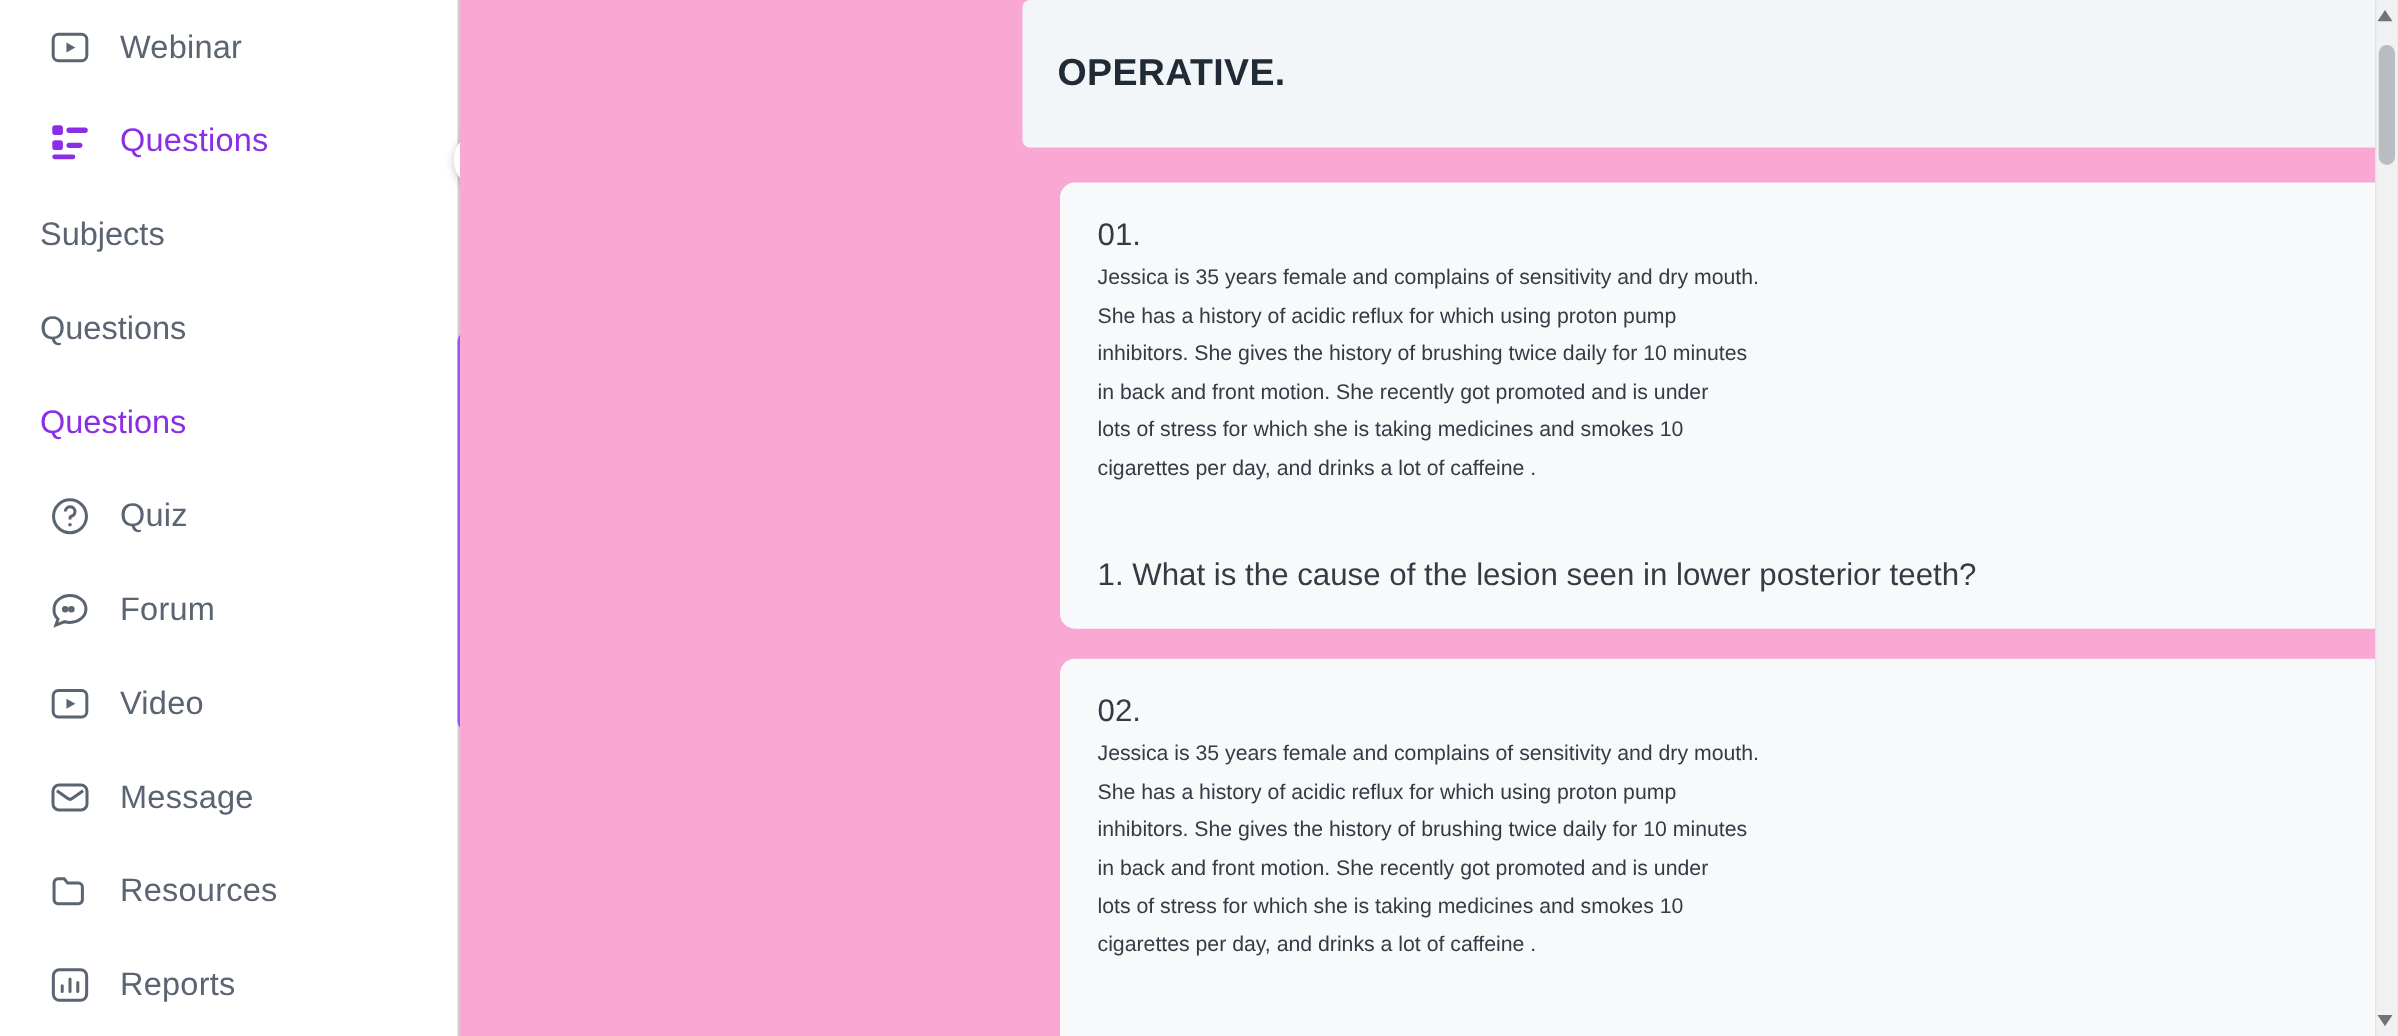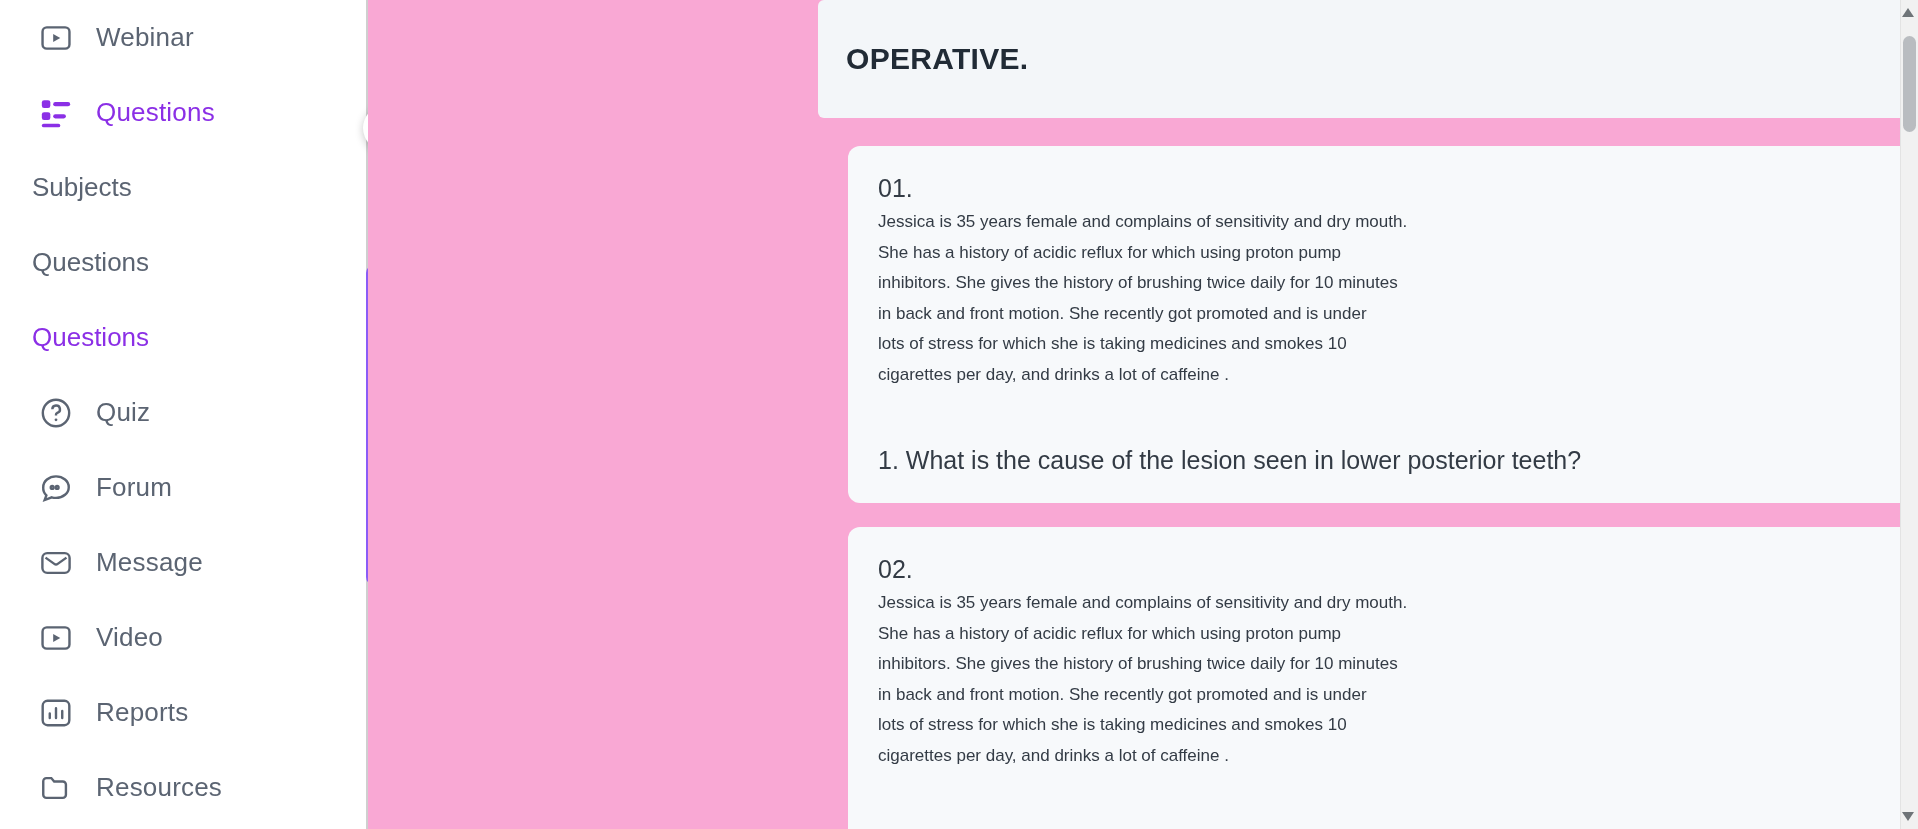--- a/index.html
+++ b/index.html
@@ -255,54 +255,54 @@
             <circle cx="9.3" cy="11.6" r="1"></circle>
             <circle cx="12.8" cy="11.6" r="1"></circle>
           </svg>
         </span>
         <span class="nav-label">Forum</span>
       </div>
 
       <div class="nav-item">
         <span class="nav-icon">
           <svg width="34" height="34" viewBox="0 0 24 24" fill="none" stroke="currentColor" stroke-width="1.7">
+            <rect x="2.5" y="4.5" width="19" height="15" rx="3"></rect>
+            <path d="M10 9.2l5 2.8-5 2.8z" fill="currentColor" stroke="none"></path>
+          </svg>
+        </span>
+        <span class="nav-label">Video</span>
+      </div>
+
+      <div class="nav-item">
+        <span class="nav-icon">
+          <svg width="34" height="34" viewBox="0 0 24 24" fill="none" stroke="currentColor" stroke-width="1.7">
             <rect x="2.4" y="5" width="19.2" height="14" rx="3.4"></rect>
             <path d="M4.6 8.2l6.2 4.4a2 2 0 0 0 2.4 0l6.2-4.4"></path>
           </svg>
         </span>
         <span class="nav-label">Message</span>
       </div>
 
       <div class="nav-item">
         <span class="nav-icon">
           <svg width="34" height="34" viewBox="0 0 24 24" fill="none" stroke="currentColor" stroke-width="1.7">
-            <rect x="2.5" y="4.5" width="19" height="15" rx="3"></rect>
-            <path d="M10 9.2l5 2.8-5 2.8z" fill="currentColor" stroke="none"></path>
-          </svg>
-        </span>
-        <span class="nav-label">Video</span>
+            <path d="M3 7.2a2.2 2.2 0 0 1 2.2-2.2h3.5l2 2.4h6.1A2.2 2.2 0 0 1 19 9.6v7.2a2.2 2.2 0 0 1-2.2 2.2H5.2A2.2 2.2 0 0 1 3 16.8z"></path>
+          </svg>
+        </span>
+        <span class="nav-label">Resources</span>
       </div>
 
       <div class="nav-item">
         <span class="nav-icon">
           <svg width="34" height="34" viewBox="0 0 24 24" fill="none" stroke="currentColor" stroke-width="1.7">
             <rect x="2.6" y="3.4" width="18.8" height="17.2" rx="3.4"></rect>
             <path d="M7.6 15.6v-3.2M12 15.6V8.6M16.4 15.6v-5" stroke-linecap="round"></path>
           </svg>
         </span>
         <span class="nav-label">Reports</span>
-      </div>
-
-      <div class="nav-item">
-        <span class="nav-icon">
-          <svg width="34" height="34" viewBox="0 0 24 24" fill="none" stroke="currentColor" stroke-width="1.7">
-            <path d="M3 7.2a2.2 2.2 0 0 1 2.2-2.2h3.5l2 2.4h6.1A2.2 2.2 0 0 1 19 9.6v7.2a2.2 2.2 0 0 1-2.2 2.2H5.2A2.2 2.2 0 0 1 3 16.8z"></path>
-          </svg>
-        </span>
-        <span class="nav-label">Resources</span>
       </div>
 
     </div>
 
     <div class="sb-track"></div>
     <div class="sb-thumb"></div>
 
     <div class="collapse-btn">
       
     </div>

